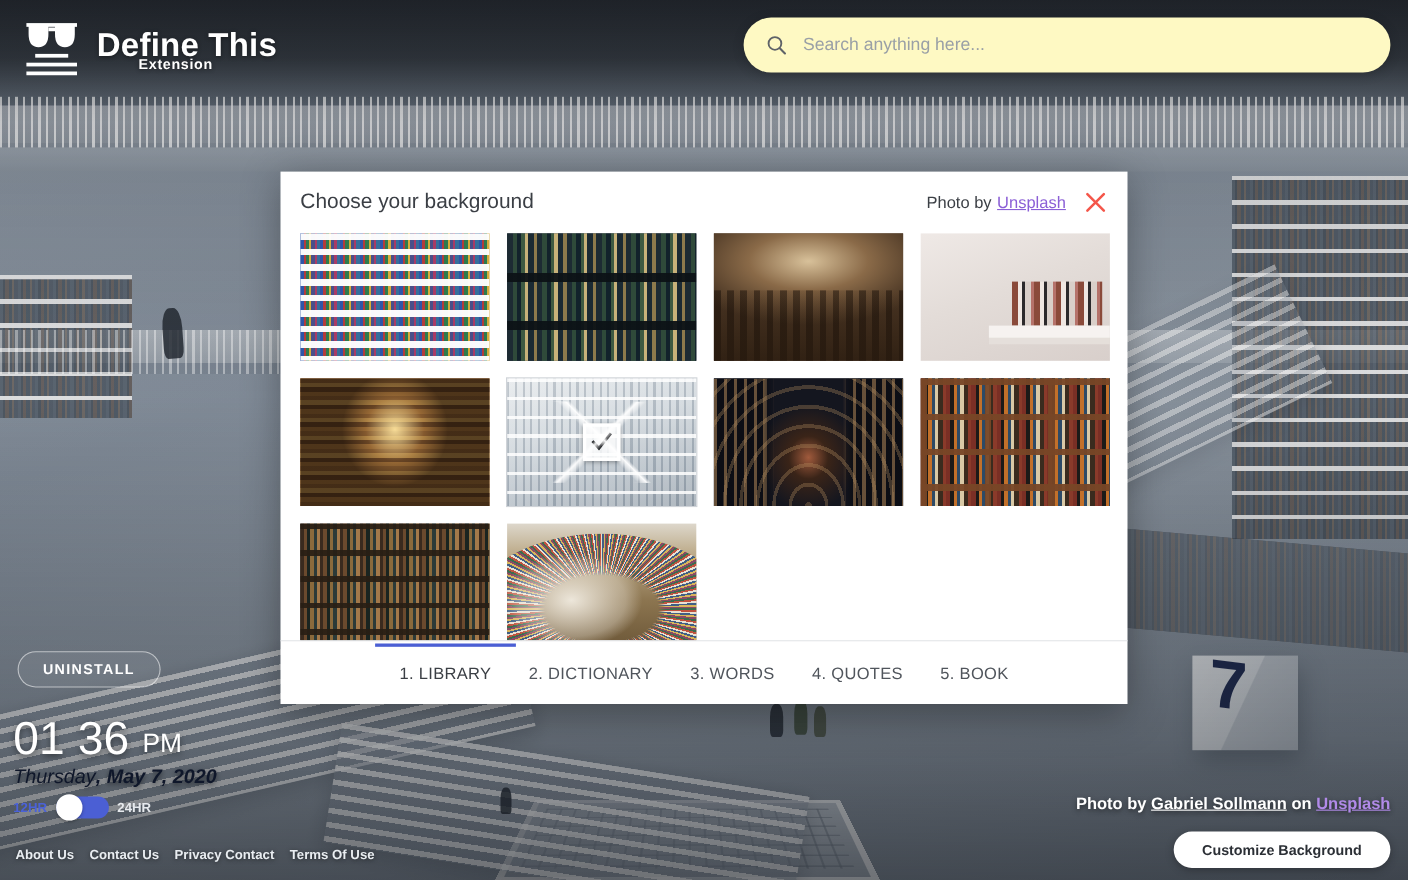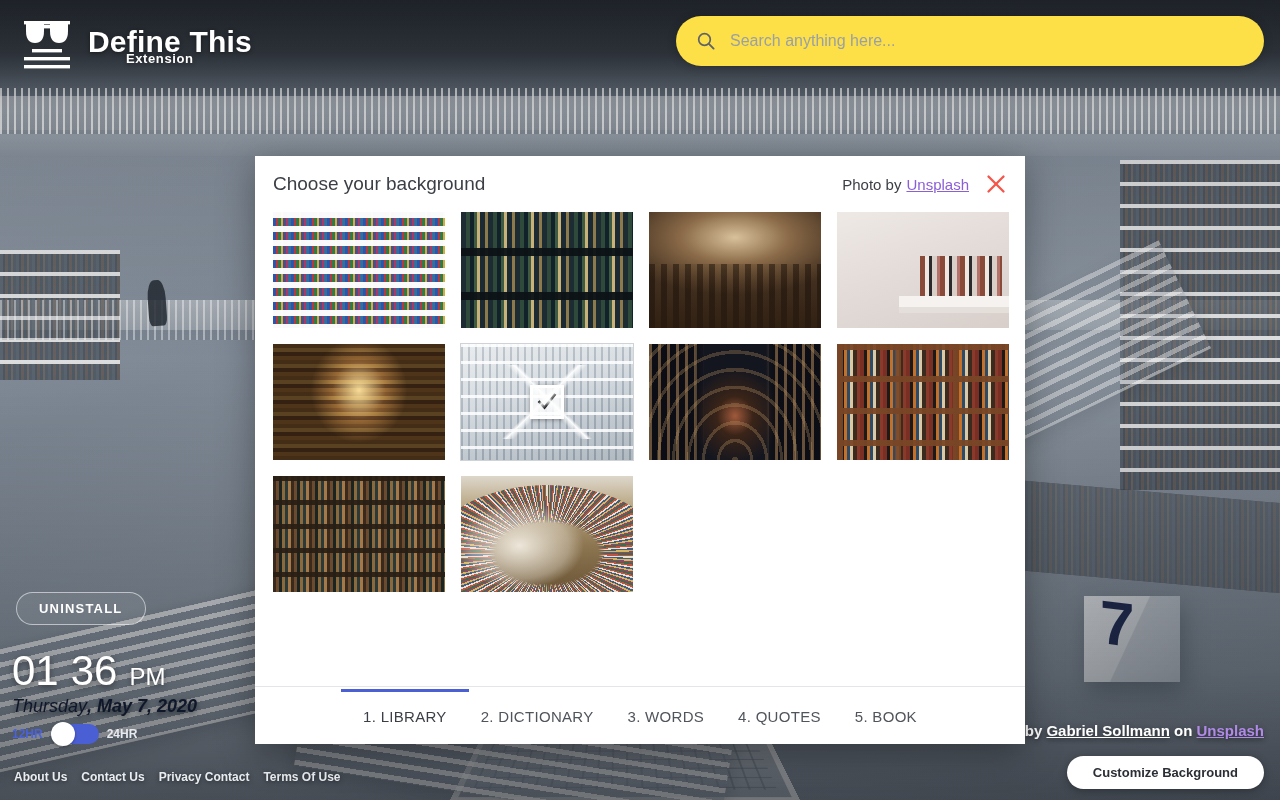--- a/index.html
+++ b/index.html
@@ -160,36 +160,36 @@
   }
   .brand-sub {
     color: #ffffff; font-size: 13px; font-weight: 700; letter-spacing: .6px;
     margin-top: 5px; margin-left: 54px; text-shadow: 0 1px 4px rgba(0,0,0,.45);
     position: absolute; left: 72px; top: 46px;
   }
 
   .searchbar {
     position: absolute; left: 676px; top: 16px;
     width: 588px; height: 50px;
-    background: #fde047; border-radius: 25px;
+    background: #fef9c3; border-radius: 25px;
     display: flex; align-items: center;
     box-shadow: 0 2px 10px rgba(0,0,0,.22);
   }
   .searchbar .mag { margin-left: 20px; flex: none; display: flex; }
   .searchbar input {
     border: none; outline: none; background: transparent;
     font-size: 16px; color: #4a4f56; margin-left: 14px; width: 500px;
     font-family: "Liberation Sans", sans-serif;
   }
   .searchbar input::placeholder { color: #9aa0a6; }
 
   
   .modal {
     position: absolute; left: 255px; top: 156px;
-    width: 770px; height: 588px;
+    width: 770px; height: 484px;
     background: #ffffff;
     box-shadow: 0 8px 34px rgba(0,0,0,.35);
     z-index: 20; display: flex; flex-direction: column;
   }
   .modal-head {
     height: 56px; flex: none;
     display: flex; align-items: center; padding: 0 16px 0 18px;
   }
   .modal-title { font-size: 19px; color: #3b3f45; font-weight: 400; }
   .modal-credit {

